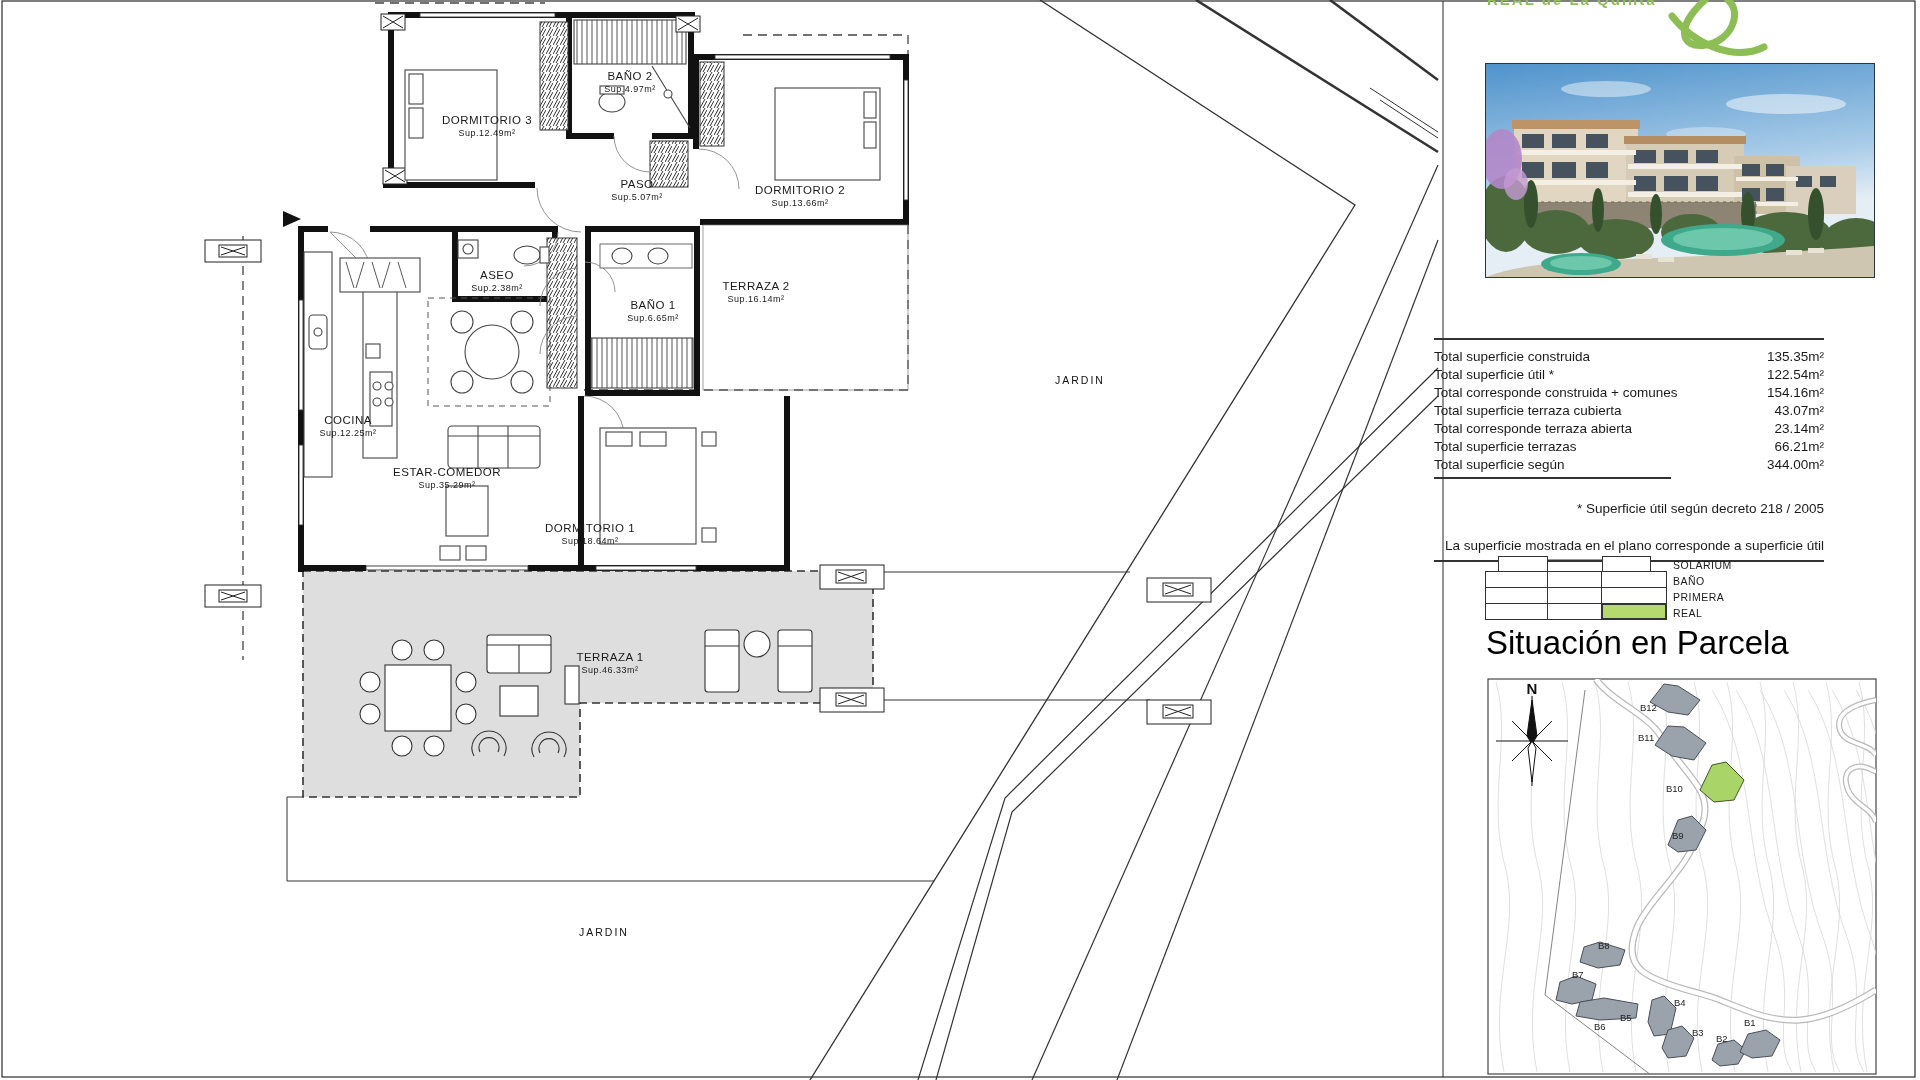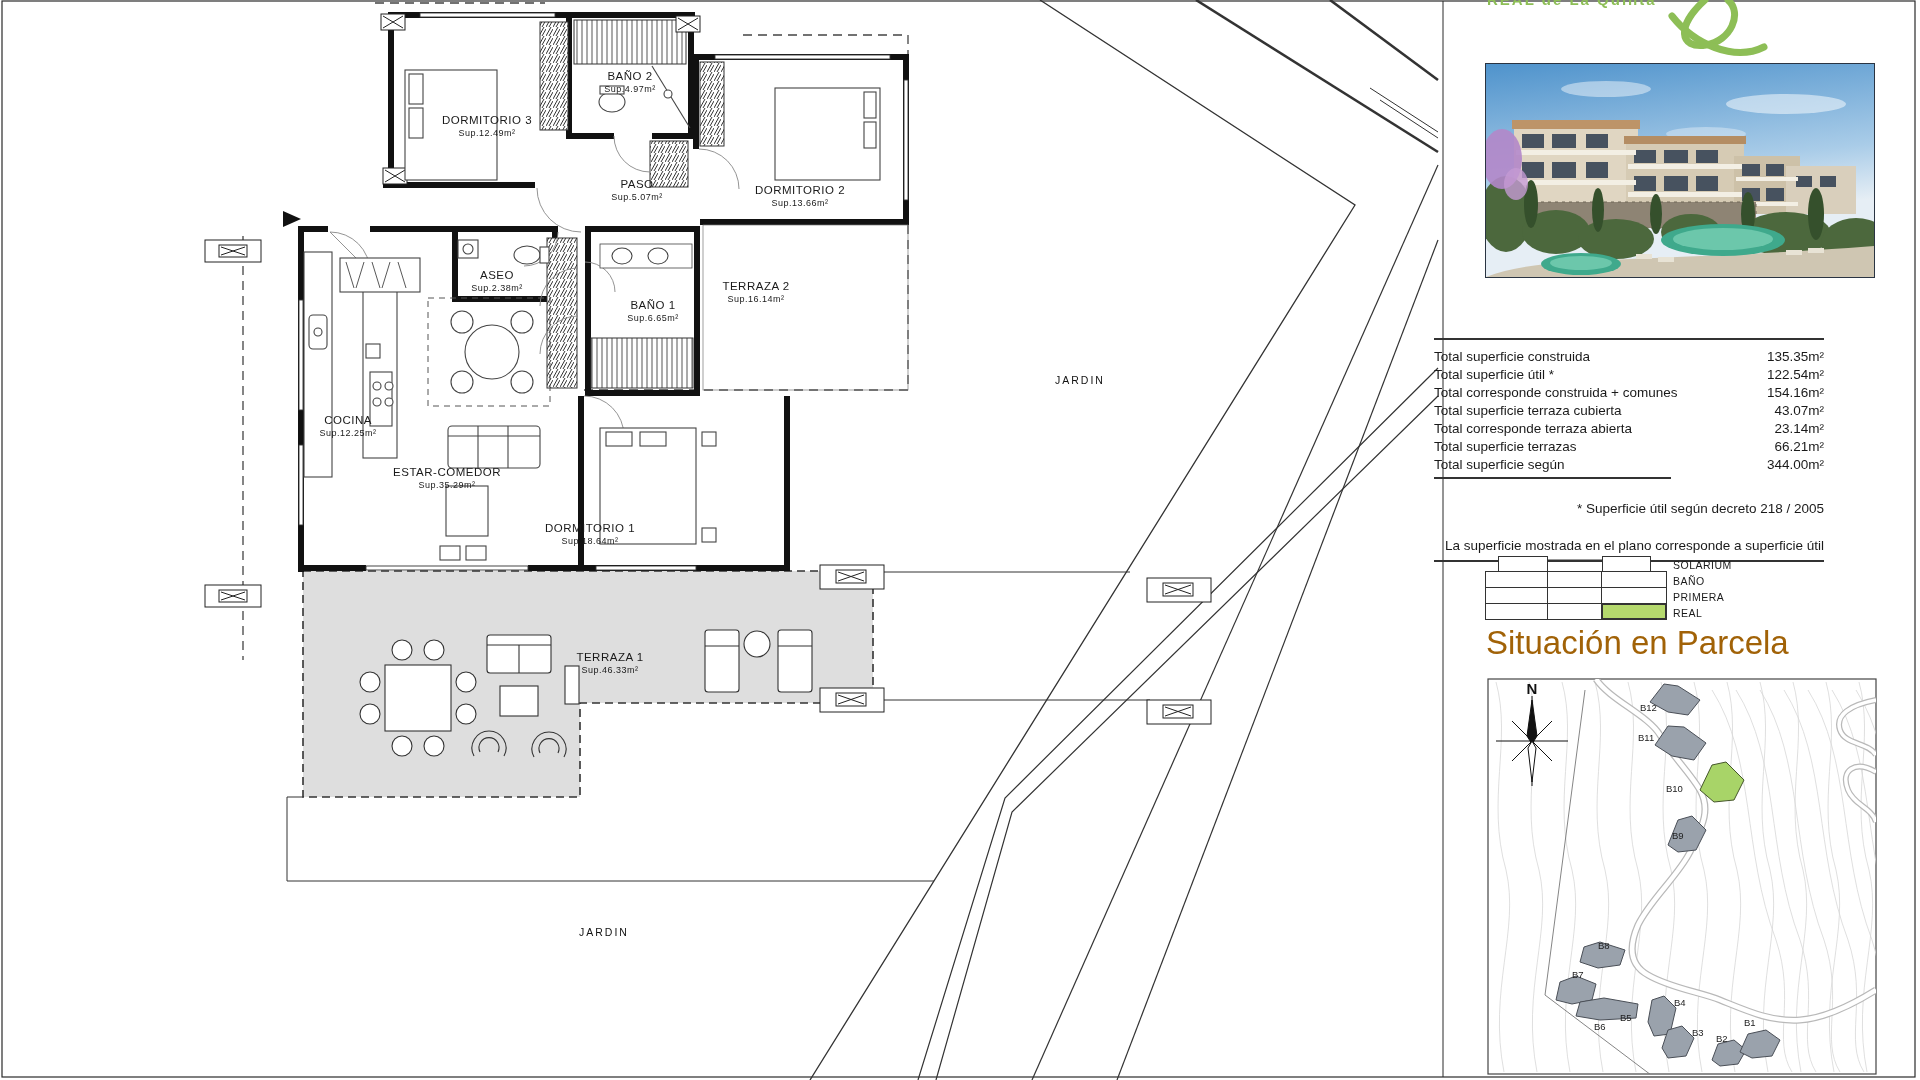--- a/index.html
+++ b/index.html
@@ -13,21 +13,21 @@
   #photo-frame{position:absolute;left:1485px;top:63px;width:390px;height:215px;
     border:1px solid #2a3442;box-sizing:border-box;}
   #summary{position:absolute;left:1434px;top:338px;width:390px;font-size:13.5px;text-align:right;}
   .rule{background:#333;height:2px;}
   .srow{display:flex;justify-content:space-between;height:18px;line-height:18px;}
   .foot{font-size:13.5px;margin-top:22px;}
   
   #legend{position:absolute;left:1485px;top:524px;width:240px;height:64px;margin-top:32px;}
   .lg{position:absolute;border:1px solid #333;box-sizing:border-box;background:#fff;}
   .lg-label{position:absolute;left:188px;font-size:10.5px;letter-spacing:.5px;line-height:16px;}
-  #site-title{position:absolute;left:1486px;top:624px;font-size:33px;color:#a16207;}
+  #site-title{position:absolute;left:1486px;top:624px;font-size:33px;color:#000000;}
 </style>
 </head>
 <body>
 <div id="sheet">
 
 <svg id="plan-svg" width="1920" height="1080" viewBox="0 0 1920 1080">
   <defs>
     <pattern id="hatchV" width="5" height="8" patternUnits="userSpaceOnUse">
       <rect width="5" height="8" fill="#fff"></rect>
           <line x1="2" y1="0" x2="2" y2="8" stroke="#555" stroke-width="1"></line>

